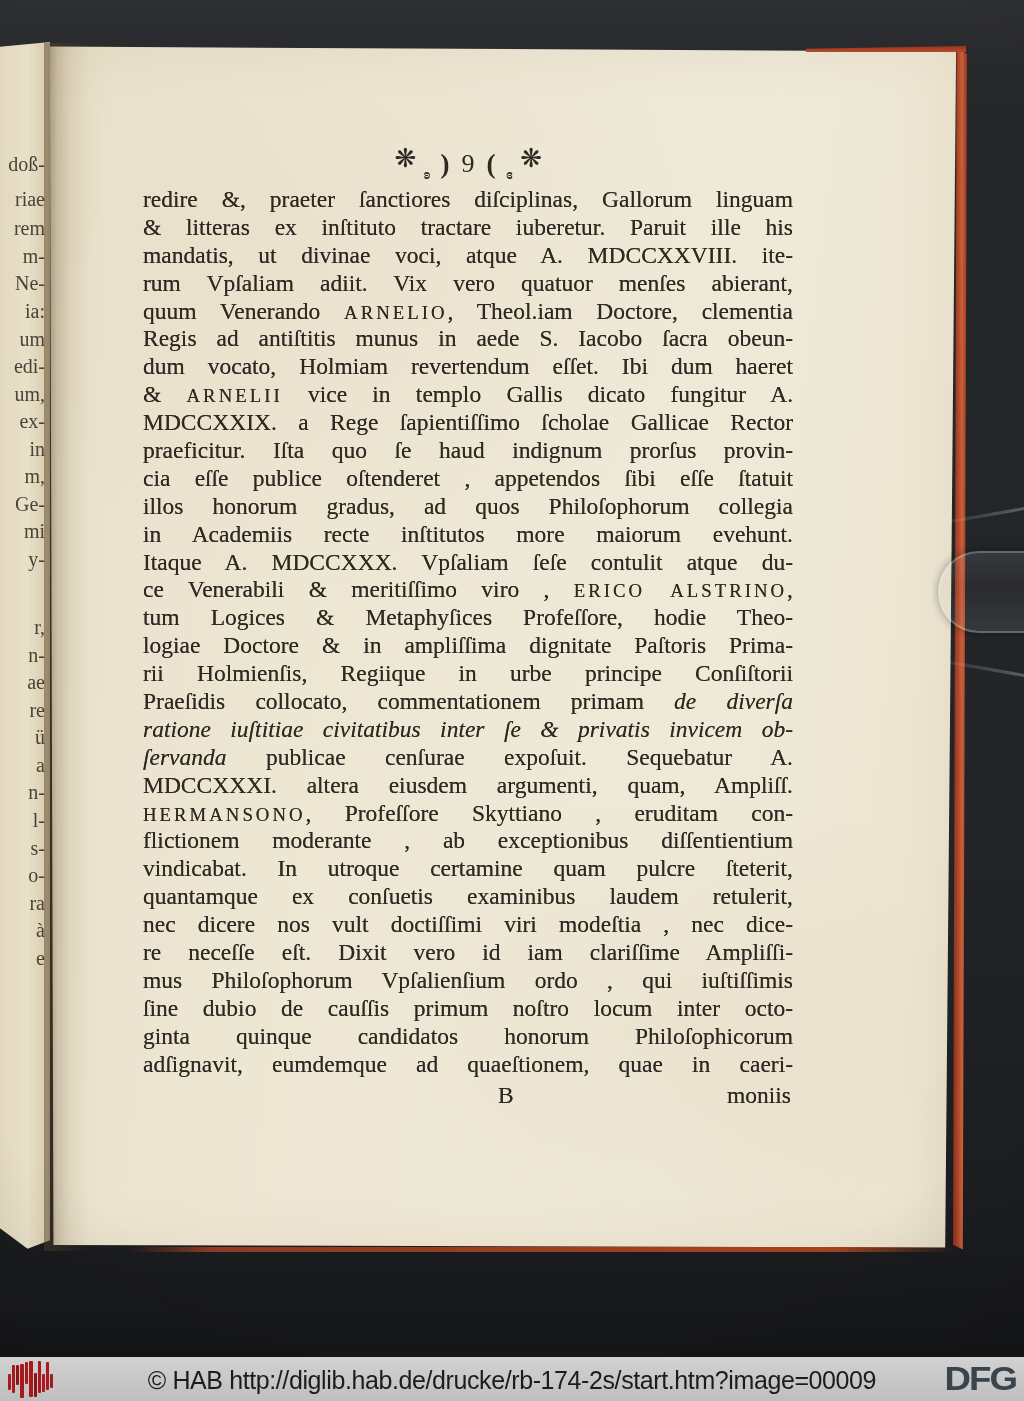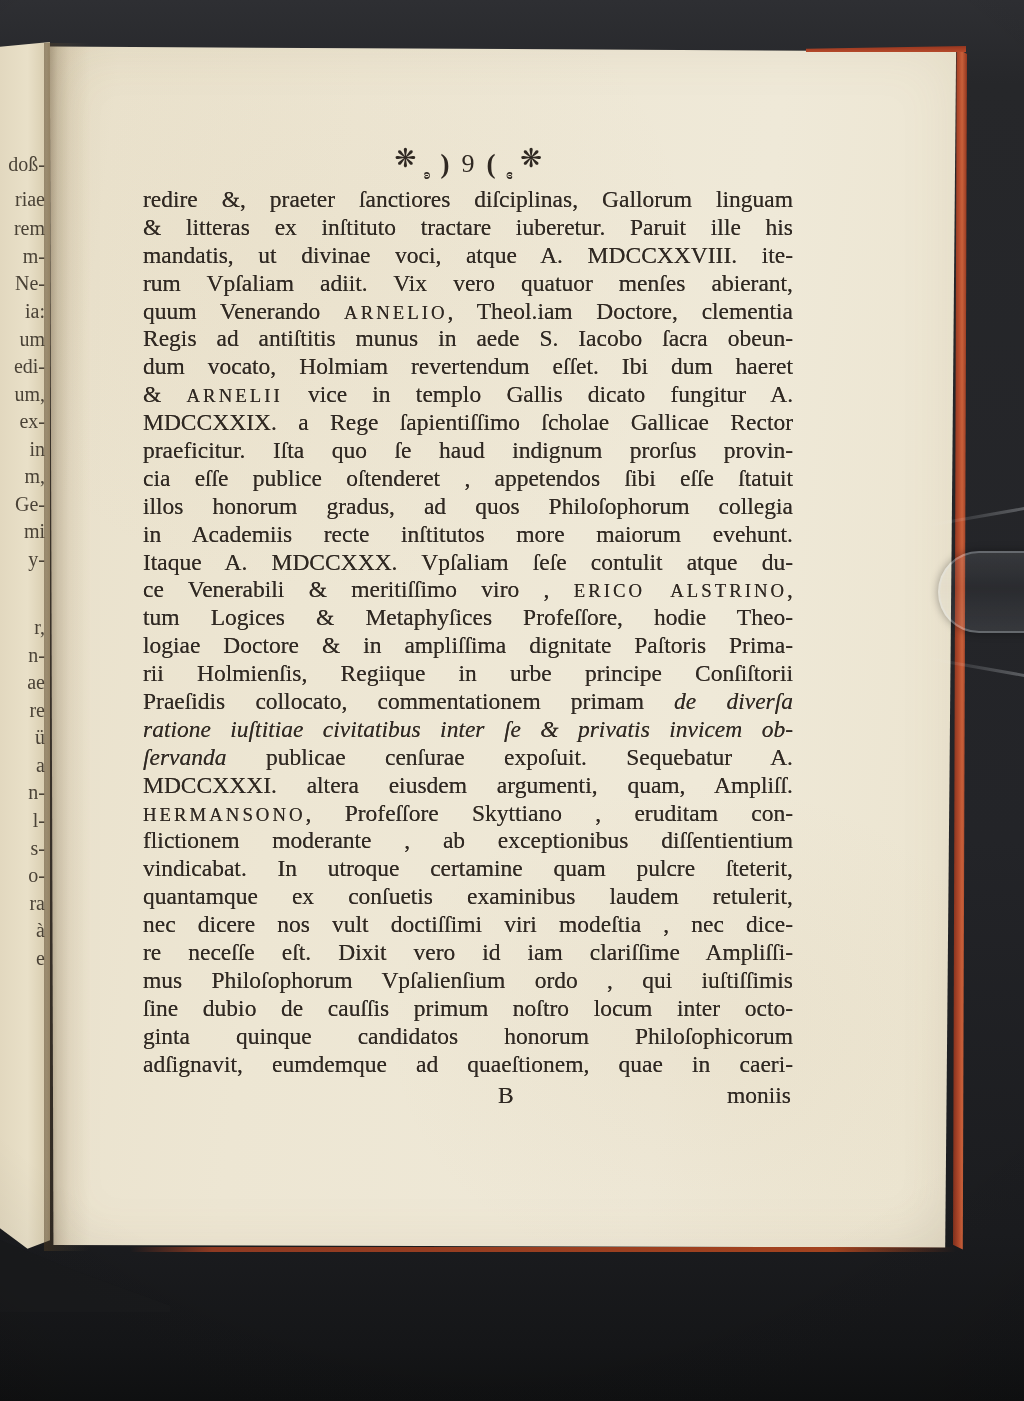--- a/index.html
+++ b/index.html
@@ -205,14 +205,31 @@
     </div>
 
   <div class="sig-line">
     <span class="sig-b">B</span>
     <span class="catchword">moniis</span>
   </div>
 
   <div class="plexi"></div>
   <div class="vignette"></div>
 
+  <div class="footer-bar">
+    <div class="hab-logo">
+      <i></i>
+        <i></i>
+        <i></i>
+        <i></i>
+        <i></i>
+        <i></i>
+        <i></i>
+        <i></i>
+        <i></i>
+        <i></i>
+        <i></i>
+    </div>
+    <div class="footer-url">© HAB http://diglib.hab.de/drucke/rb-174-2s/start.htm?image=00009</div>
+    <div class="dfg">DFG</div>
+  </div>
 
 </div>
 
 </body></html>

